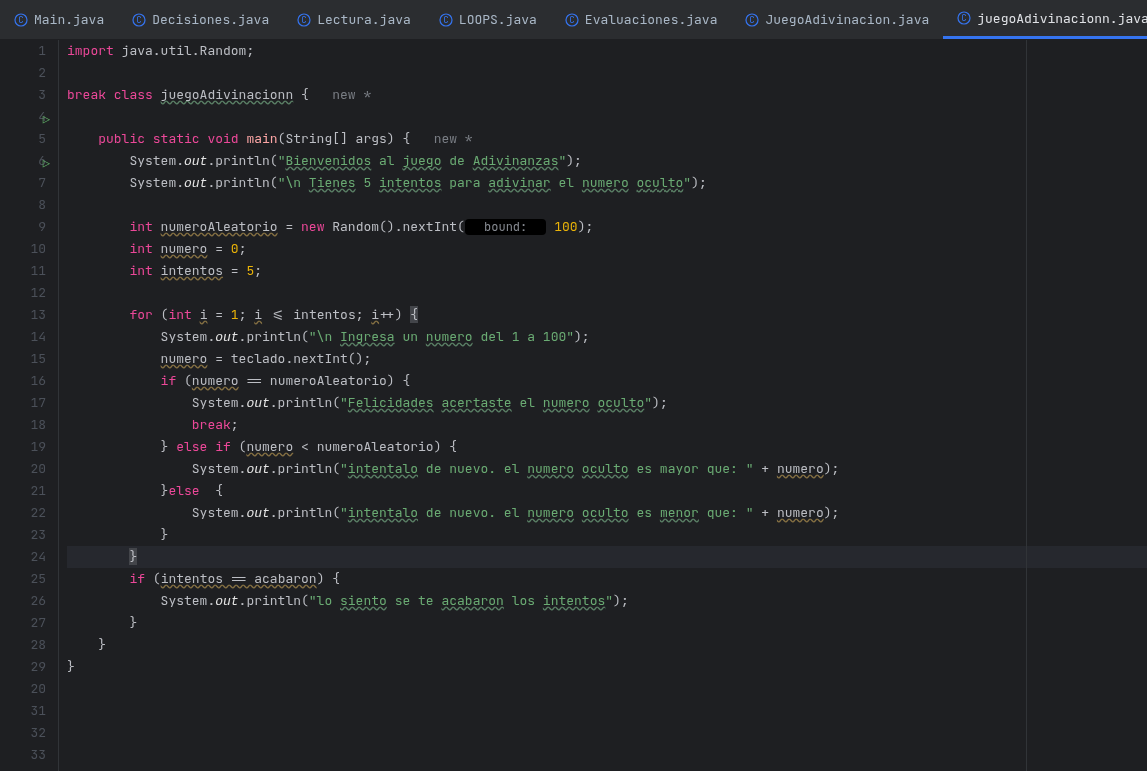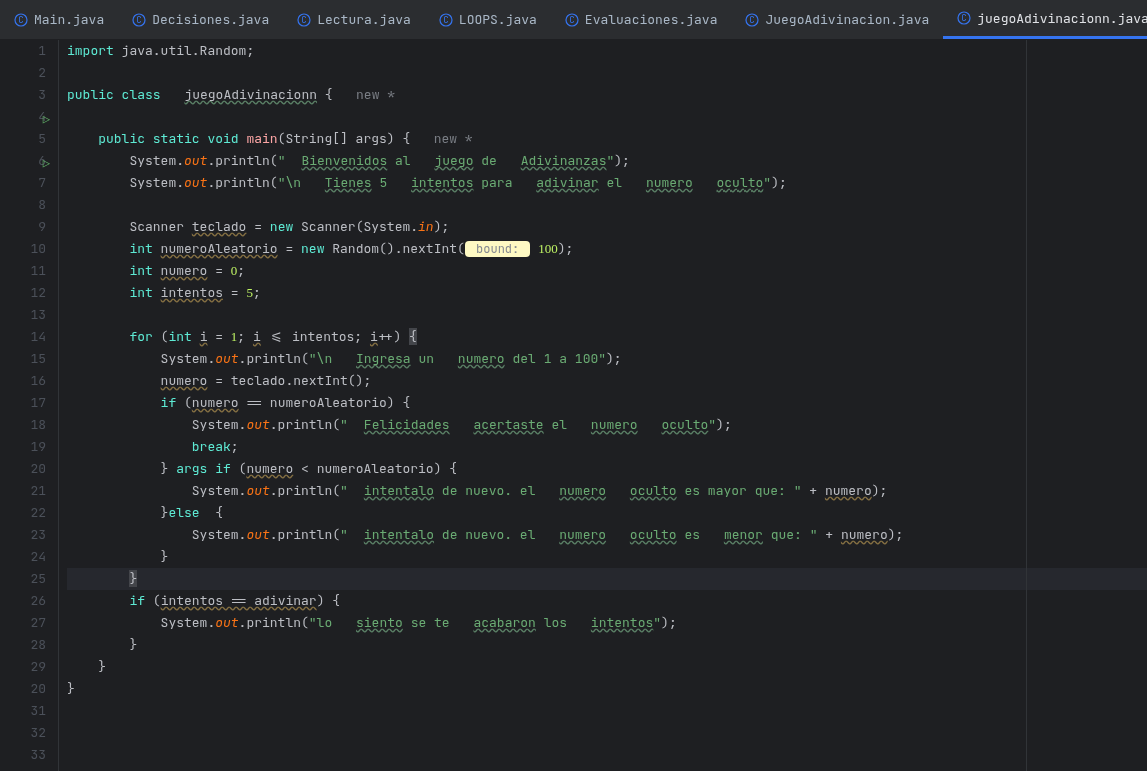--- a/index.html
+++ b/index.html
@@ -80,29 +80,29 @@
     background: #26282e;
   }
   .right-margin {
     position: absolute;
     right: 120px;
     top: 0;
     bottom: 0;
     width: 1px;
     background: #313438;
   }
-  .kw { color: #5eead4; }
+  .kw { color: #ec4899; }
   .str { color: #6aab73; }
-  .num { color: #bef264; font-family: Liberation Serif, serif; }
-  .fld { color: #f97316; font-style: italic; }
+  .num { color: #eab308; }
+  .fld { color: #e5e5e5; font-style: italic; font-family: Liberation Mono, monospace; }
   .mth { color: #fca5a5; }
   .cmt { color: #7a7e85; }
-  .warn { text-decoration: underline wavy #5a8065; text-decoration-skip-ink: none; margin-left: 16px; }
+  .warn { text-decoration: underline wavy #5a8065; text-decoration-skip-ink: none; }
   .warn2 { text-decoration: underline wavy #857042; text-decoration-skip-ink: none; }
-  .param-hint { background:#fef9c3; color:#868a91; padding:0 4px; border-radius:4px; font-size:12px;}
+  .param-hint { background:#000000; color:#868a91; padding:0 12px; border-radius:4px; font-size:12px;}
   .caret-brace { background:#43454a; }
 </style>
 </head>
 <body>
 
 <div class="tabs">
   <div class="tab">
     <span class="tab-icon">
         <svg width="14" height="14">
           <circle cx="7" cy="7" r="6" fill="none" stroke="#3574f0" stroke-width="1.2"></circle>
@@ -202,43 +202,42 @@
     <div class="gutter-line"><span>20</span></div>
     <div class="gutter-line"><span>31</span></div>
     <div class="gutter-line"><span>32</span></div>
     <div class="gutter-line"><span>33</span></div>
   </div>
 
   <div class="code">
     <div class="right-margin"></div>
     <div class="code-line"><span class="kw">import</span><span> java.util.Random;</span></div>
     <div class="code-line"></div>
-    <div class="code-line"><span class="kw">public class </span><span class="warn">juegoAdivinacionn</span><span> {</span>   <span class="cmt">new *</span></div>
+    <div class="code-line"><span class="kw">break class </span><span class="warn">juegoAdivinacionn</span><span> {</span>   <span class="cmt">new *</span></div>
     <div class="code-line"></div>
     <div class="code-line">    <span class="kw">public static void </span><span class="mth">main</span><span>(String[] args) {</span>   <span class="cmt">new *</span></div>
     <div class="code-line"><span>        System.</span><span class="fld">out</span><span>.println(</span><span class="str">"</span><span class="str warn">Bienvenidos</span><span class="str"> al </span><span class="str warn">juego</span><span class="str"> de </span><span class="str warn">Adivinanzas</span><span class="str">"</span><span>);</span></div>
     <div class="code-line"><span>        System.</span><span class="fld">out</span><span>.println(</span><span class="str">"\n </span><span class="str warn">Tienes</span><span class="str"> 5 </span><span class="str warn">intentos</span><span class="str"> para </span><span class="str warn">adivinar</span><span class="str"> el </span><span class="str warn">numero</span><span class="str"> </span><span class="str warn">oculto</span><span class="str">"</span><span>);</span></div>
     <div class="code-line"></div>
-    <div class="code-line"><span>        Scanner </span><span class="warn2">teclado</span><span> = </span><span class="kw">new</span><span> Scanner(System.</span><span class="fld">in</span><span>);</span></div>
     <div class="code-line">        <span class="kw">int </span><span class="warn2">numeroAleatorio</span><span> = </span><span class="kw">new</span><span> Random().nextInt(</span><span class="param-hint"> bound: </span> <span class="num">100</span><span>);</span></div>
     <div class="code-line">        <span class="kw">int </span><span class="warn2">numero</span><span> = </span><span class="num">0</span><span>;</span></div>
     <div class="code-line">        <span class="kw">int </span><span class="warn2">intentos</span><span> = </span><span class="num">5</span><span>;</span></div>
     <div class="code-line"></div>
     <div class="code-line">        <span class="kw">for </span><span>(</span><span class="kw">int </span><span class="warn2">i</span><span> = </span><span class="num">1</span><span>; </span><span class="warn2">i</span><span> &lt;= intentos; </span><span class="warn2">i</span><span>++) </span><span class="caret-brace">{</span></div>
     <div class="code-line"><span>            System.</span><span class="fld">out</span><span>.println(</span><span class="str">"\n </span><span class="str warn">Ingresa</span><span class="str"> un </span><span class="str warn">numero</span><span class="str"> del 1 a 100"</span><span>);</span></div>
     <div class="code-line">            <span class="warn2">numero</span><span> = teclado.nextInt();</span></div>
     <div class="code-line">            <span class="kw">if </span><span>(</span><span class="warn2">numero</span><span> == numeroAleatorio) {</span></div>
     <div class="code-line"><span>                System.</span><span class="fld">out</span><span>.println(</span><span class="str">"</span><span class="str warn">Felicidades</span><span class="str"> </span><span class="str warn">acertaste</span><span class="str"> el </span><span class="str warn">numero</span><span class="str"> </span><span class="str warn">oculto</span><span class="str">"</span><span>);</span></div>
     <div class="code-line">                <span class="kw">break</span><span>;</span></div>
-    <div class="code-line"><span>            } </span><span class="kw">args if </span><span>(</span><span class="warn2">numero</span><span> &lt; numeroAleatorio) {</span></div>
+    <div class="code-line"><span>            } </span><span class="kw">else if </span><span>(</span><span class="warn2">numero</span><span> &lt; numeroAleatorio) {</span></div>
     <div class="code-line"><span>                System.</span><span class="fld">out</span><span>.println(</span><span class="str">"</span><span class="str warn">intentalo</span><span class="str"> de nuevo. el </span><span class="str warn">numero</span><span class="str"> </span><span class="str warn">oculto</span><span class="str"> es mayor que: "</span><span> + </span><span class="warn2">numero</span><span>);</span></div>
     <div class="code-line"><span>            }</span><span class="kw">else </span><span> {</span></div>
     <div class="code-line"><span>                System.</span><span class="fld">out</span><span>.println(</span><span class="str">"</span><span class="str warn">intentalo</span><span class="str"> de nuevo. el </span><span class="str warn">numero</span><span class="str"> </span><span class="str warn">oculto</span><span class="str"> es </span><span class="str warn">menor</span><span class="str"> que: "</span><span> + </span><span class="warn2">numero</span><span>);</span></div>
     <div class="code-line"><span>            }</span></div>
     <div class="code-line highlight">        <span class="caret-brace">}</span></div>
-    <div class="code-line">        <span class="kw">if </span><span>(</span><span class="warn2">intentos == adivinar</span><span>) {</span></div>
+    <div class="code-line">        <span class="kw">if </span><span>(</span><span class="warn2">intentos == acabaron</span><span>) {</span></div>
     <div class="code-line"><span>            System.</span><span class="fld">out</span><span>.println(</span><span class="str">"lo </span><span class="str warn">siento</span><span class="str"> se te </span><span class="str warn">acabaron</span><span class="str"> los </span><span class="str warn">intentos</span><span class="str">"</span><span>);</span></div>
     <div class="code-line"><span>        }</span></div>
     <div class="code-line"><span>    }</span></div>
     <div class="code-line"><span>}</span></div>
     <div class="code-line"></div>
   </div>
 </div>
 
 </body></html>

